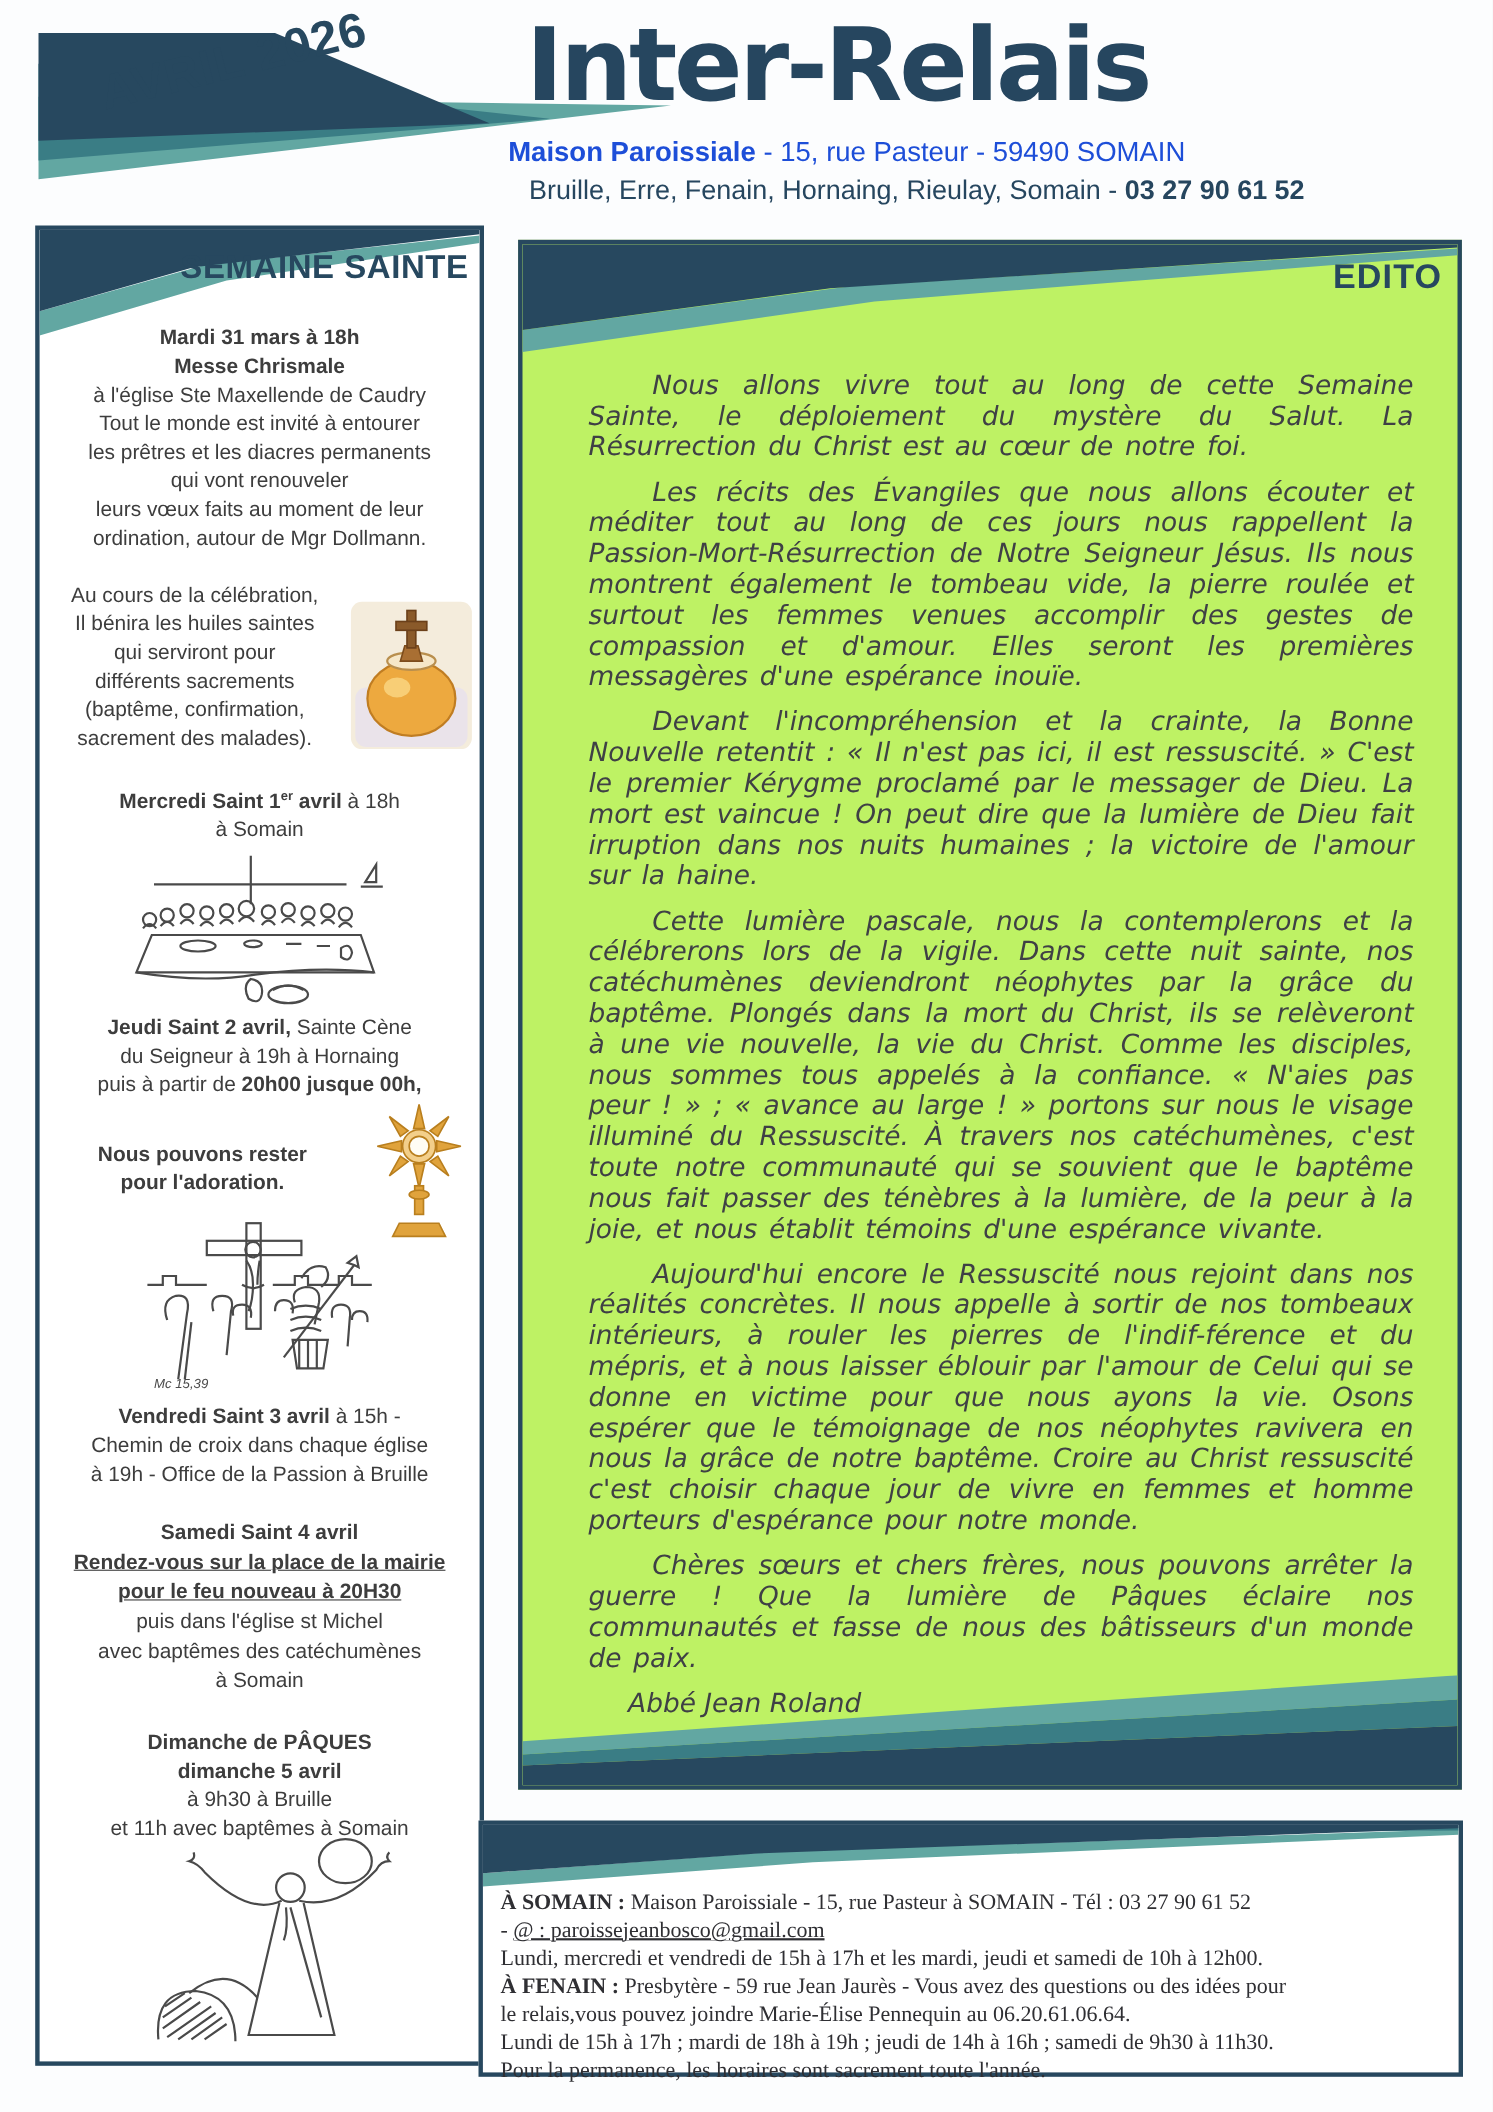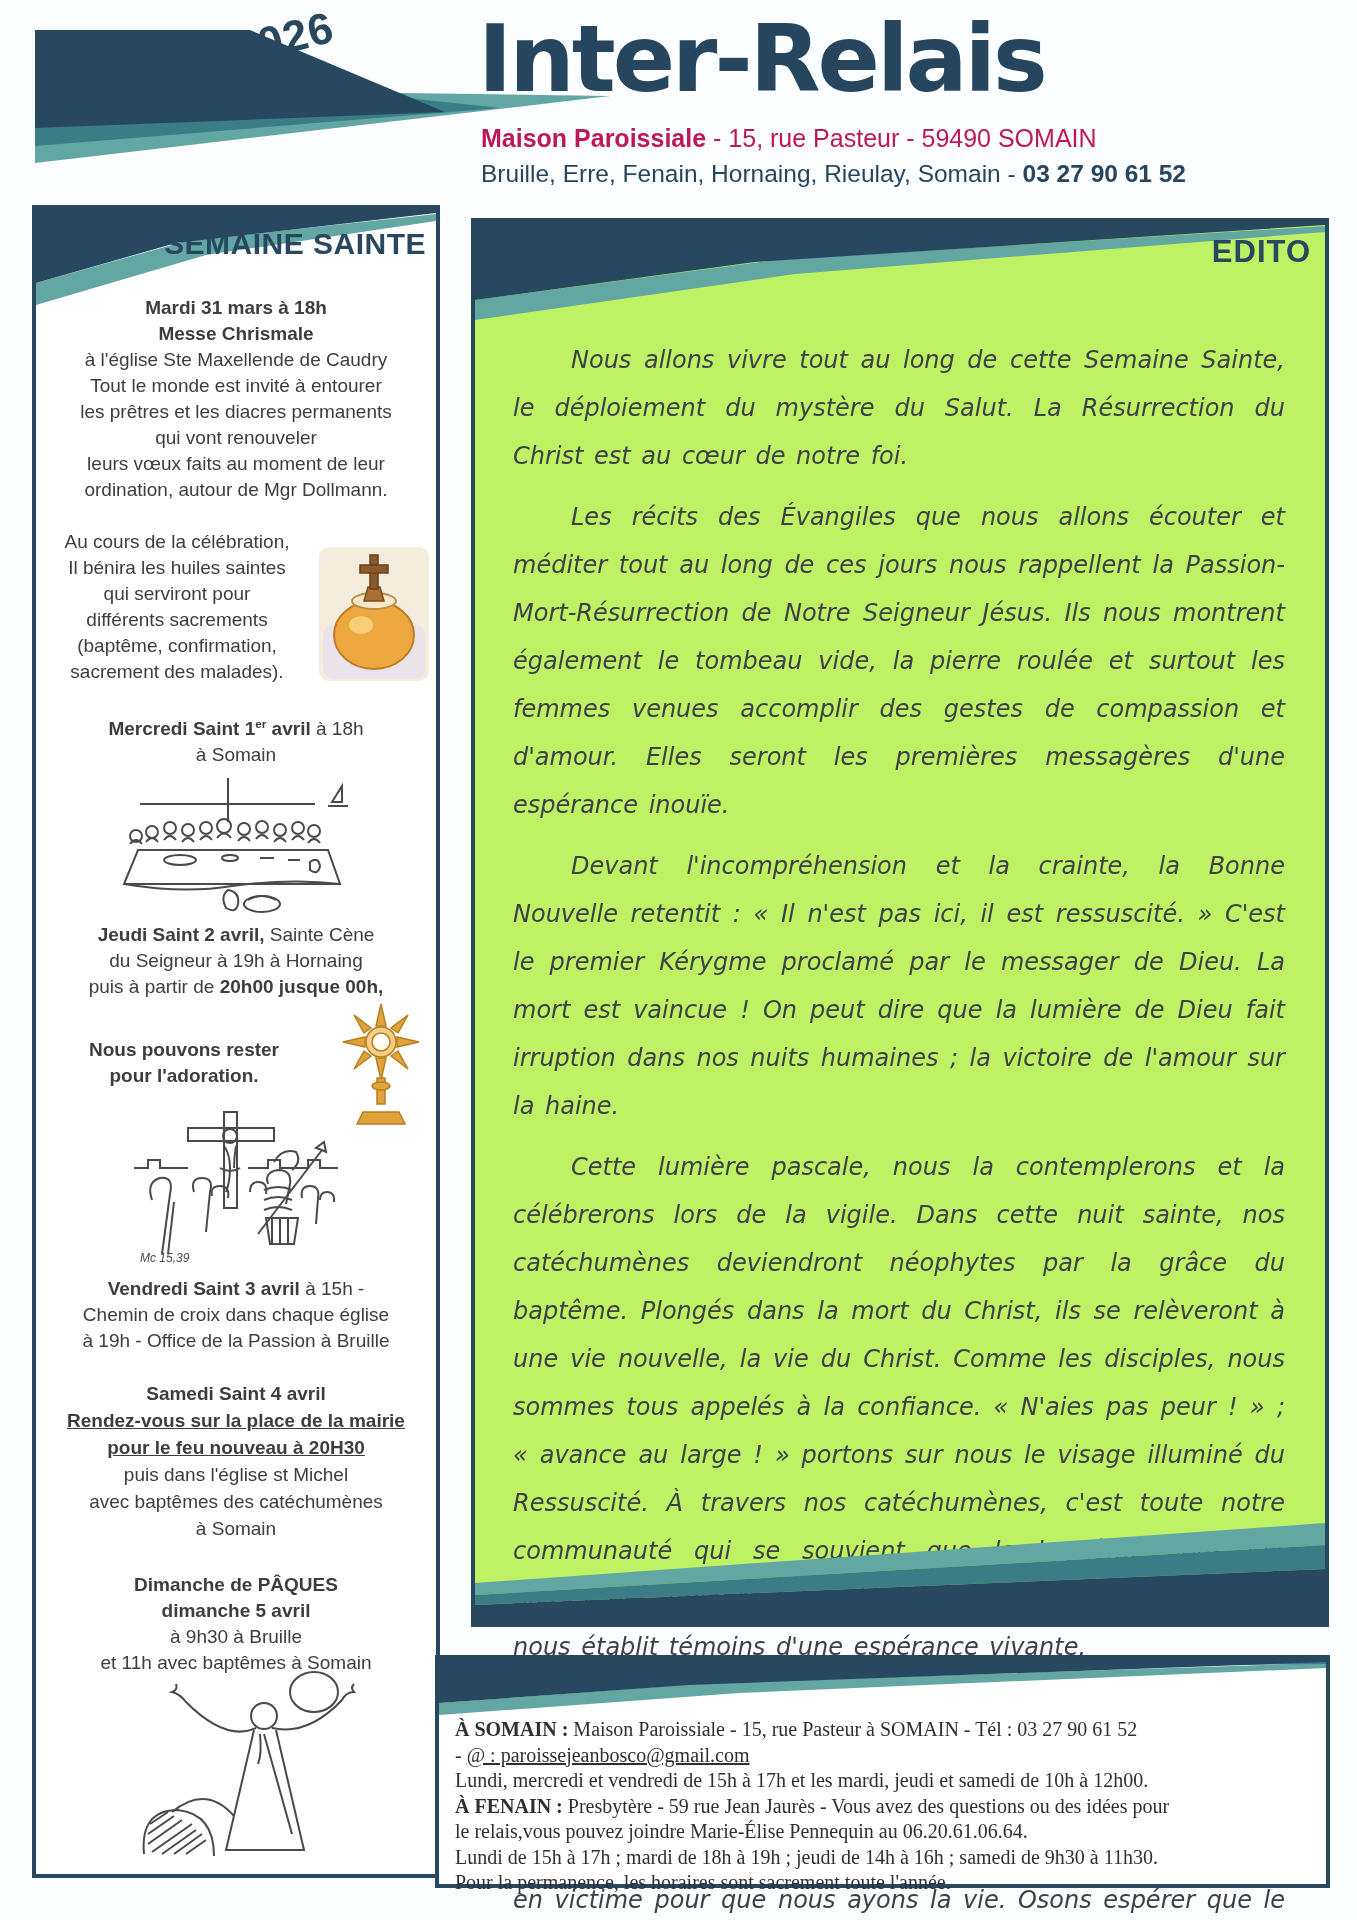--- a/index.html
+++ b/index.html
@@ -5,21 +5,21 @@
   * { margin:0; padding:0; box-sizing:border-box; }
   body { background:#e8eaec; font-family:"Liberation Sans", sans-serif; }
   .page { position:relative; width:1357px; height:1920px; background:#fcfdfe; overflow:hidden; margin:0 auto; }
 
   
   .hdr-banner { position:absolute; left:0; top:28px; width:640px; height:150px; }
   .date-banner { position:absolute; left:86px; top:62px; transform:rotate(-14deg); transform-origin:left top;
                  font-size:44px; font-weight:800; letter-spacing:1px; color:#27485f; white-space:nowrap; }
   .main-title { position:absolute; left:478px; top:6px; font-size:92px; font-weight:800; letter-spacing:-3px;
                 color:#26465f; font-family:"DejaVu Sans","Liberation Sans",sans-serif; }
-  .addr-line { position:absolute; left:481px; top:124px; font-size:25px; color:#be185d; white-space:nowrap; }
+  .addr-line { position:absolute; left:462px; top:124px; font-size:25px; color:#1d4ed8; white-space:nowrap; }
   .villages-line { position:absolute; left:481px; top:160px; font-size:24.5px; color:#26465f; white-space:nowrap; }
   .bold { font-weight:bold; }
 
   
   .left-panel { position:absolute; left:32px; top:205px; width:408px; height:1673px;
                 border:4px solid #27485f; background:#fff; }
   .lp-banner { position:absolute; left:0; top:0; width:100%; height:100px; }
   .lp-title { position:absolute; top:18px; left:0; width:100%; text-align:right; padding-right:10px;
               font-size:30px; font-weight:800; color:#27485f; letter-spacing:0.5px; }
   .lp-content { position:absolute; left:0; top:0; width:100%; height:100%; padding:86px 3px 0 3px;
@@ -33,22 +33,22 @@
   .center-img { display:block; margin:6px auto 0 auto; }
   sup { font-size:0.62em; }
 
   
   .edito-box { position:absolute; left:471px; top:218px; width:858px; height:1409px;
                border:4px solid #27485f; background:#bef264; }
   .ed-banner { position:absolute; left:0; top:0; width:100%; height:106px; }
   .ed-label { position:absolute; top:12px; right:14px; font-size:31px; font-weight:800; color:#27485f; letter-spacing:1px; }
   .ed-body { position:absolute; left:0; top:0; width:100%; padding:114px 40px 0 38px; }
   .ep { font-family:"DejaVu Sans","Liberation Sans",sans-serif; font-style:italic;
-        font-size:24px; line-height:48px; color:#3f4045; text-align:justify; text-indent:58px;
-        word-spacing:3px; margin-bottom:13px; }
+        font-size:24px; line-height:28px; color:#3f4045; text-align:justify; text-indent:58px;
+        word-spacing:3px; margin-bottom:13px;margin-left:22px; }
   .ed-sign { font-family:"DejaVu Sans","Liberation Sans",sans-serif; font-style:italic;
              font-size:24px; color:#3f4045; padding-left:58px; margin-top:6px; }
   .ed-swoosh { position:absolute; left:0; bottom:0; width:100%; height:100px; }
 
   
   .footer-box { position:absolute; left:435px; top:1655px; width:895px; height:233px;
                 border:4px solid #27485f; background:#fff;font-family:Liberation Serif, serif; }
   .fb-banner { position:absolute; left:0; top:0; width:100%; height:58px; }
   .fb-body { position:absolute; left:0; top:56px; width:100%; padding:2px 16px; font-size:20px;
              line-height:25.5px; color:#2f2f33; }

